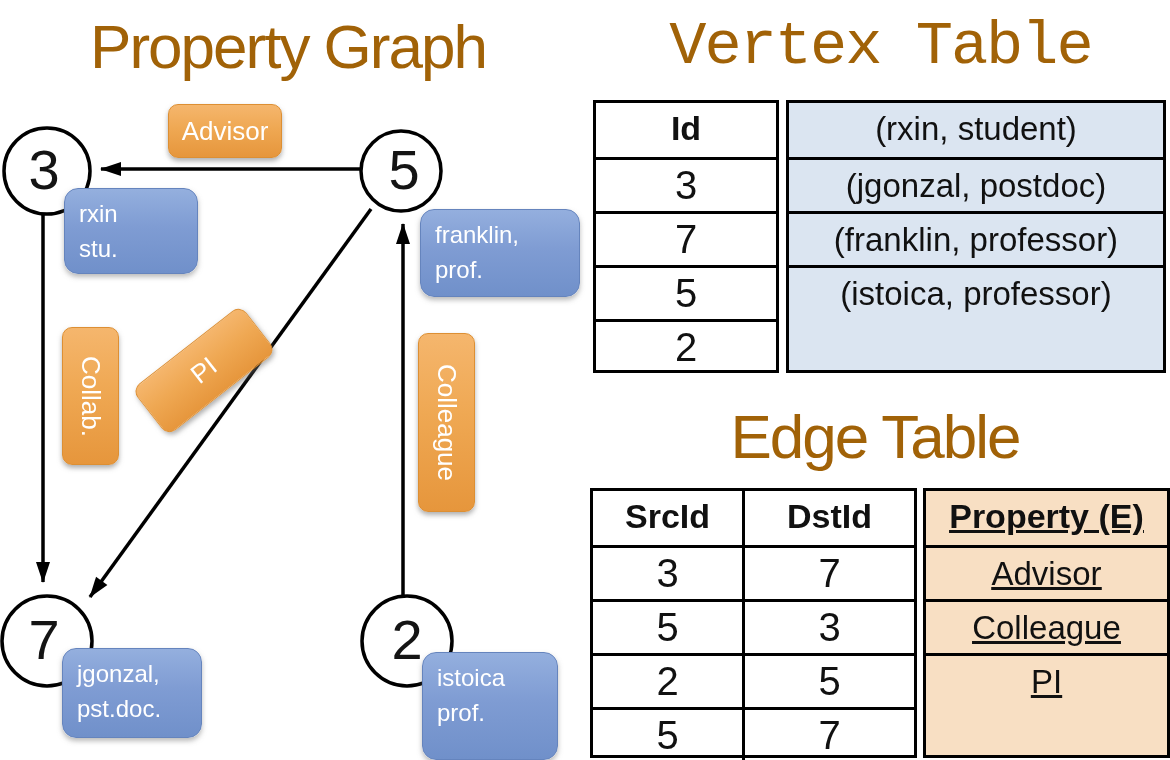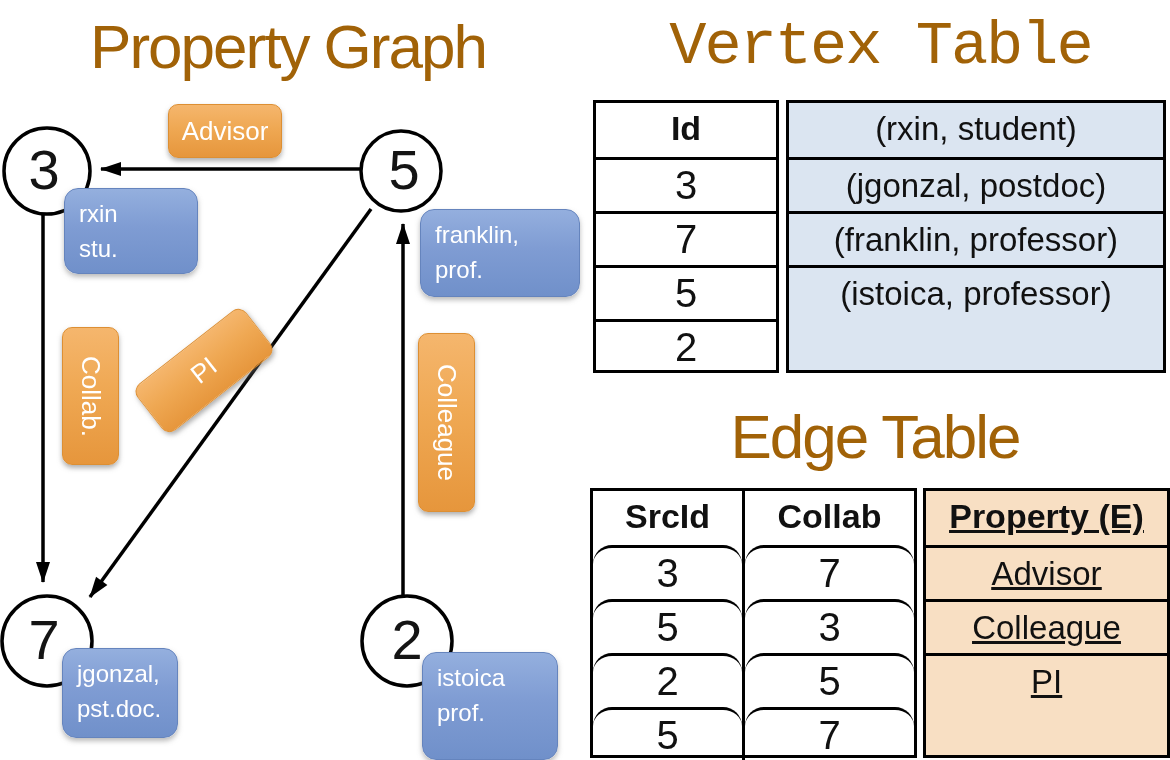--- a/index.html
+++ b/index.html
@@ -47,21 +47,21 @@
     box-sizing:border-box;white-space:nowrap;overflow:hidden;
   }
   .tbl .row:first-child{border-top:none;}
   .tbl .hdr{font-weight:bold;font-size:34px;}
   .tbl .num{font-size:40px;}
   .tbl .txt{font-size:33px;}
   .fill-v{background:#dbe5f1;}
   .fill-e{background:#f8dfc3;text-decoration:underline;}
   .two-col{display:grid;grid-template-columns:149px 172px;}
   .two-col > .cellcol + .cellcol{border-left:3px solid #000;}
-  .two-col .row{border-top:3px solid #000;border-radius:19px;}
+  .two-col .row{border-top:3px solid #000;}
   .two-col .row.first{border-top:none;}
 </style>
 </head>
 <body>
 
 <div id="canvas">
 
   <div class="big-title" style="left:38px;top:14px;width:500px;">Property Graph</div>
   <div class="big-title" style="left:593px;top:14px;width:575px;font-family:Liberation Mono, monospace;">Vertex Table</div>
   <div class="big-title" style="left:595px;top:404px;width:560px;">Edge Table</div>
@@ -106,21 +106,21 @@
   </div>
 
   <div class="blabel" style="left:64px;top:188px;width:134px;height:86px;">
     <div>rxin</div>
     <div>stu.</div>
   </div>
   <div class="blabel" style="left:420px;top:188px;width:160px;height:88px;margin-top:21px;">
     <div>franklin,</div>
     <div>prof.</div>
   </div>
-  <div class="blabel" style="left:62px;top:648px;width:116px;height:90px;">
+  <div class="blabel" style="left:62px;top:648px;width:140px;height:90px;">
     <div>jgonzal,</div>
     <div>pst.doc.</div>
   </div>
   <div class="blabel" style="left:422px;top:652px;width:136px;height:108px;">
     <div>istoica</div>
     <div>prof.</div>
   </div>
 
   <div class="tbl" style="left:593px;top:100px;width:186px;height:273px;">
     <div class="row hdr">Id</div>
@@ -138,21 +138,21 @@
 
   <div class="tbl two-col" style="left:590px;top:488px;width:327px;height:270px;">
     <div class="cellcol">
       <div class="row hdr first">SrcId</div>
       <div class="row num">3</div>
       <div class="row num">5</div>
       <div class="row num">2</div>
       <div class="row num">5</div>
     </div>
     <div class="cellcol">
-      <div class="row hdr first">Collab</div>
+      <div class="row hdr first">DstId</div>
       <div class="row num">7</div>
       <div class="row num">3</div>
       <div class="row num">5</div>
       <div class="row num">7</div>
     </div>
   </div>
   <div class="tbl fill-e" style="left:923px;top:488px;width:247px;height:270px;">
     <div class="row hdr fill-e">Property (E)</div>
     <div class="row txt fill-e">Advisor</div>
     <div class="row txt fill-e">Colleague</div>

